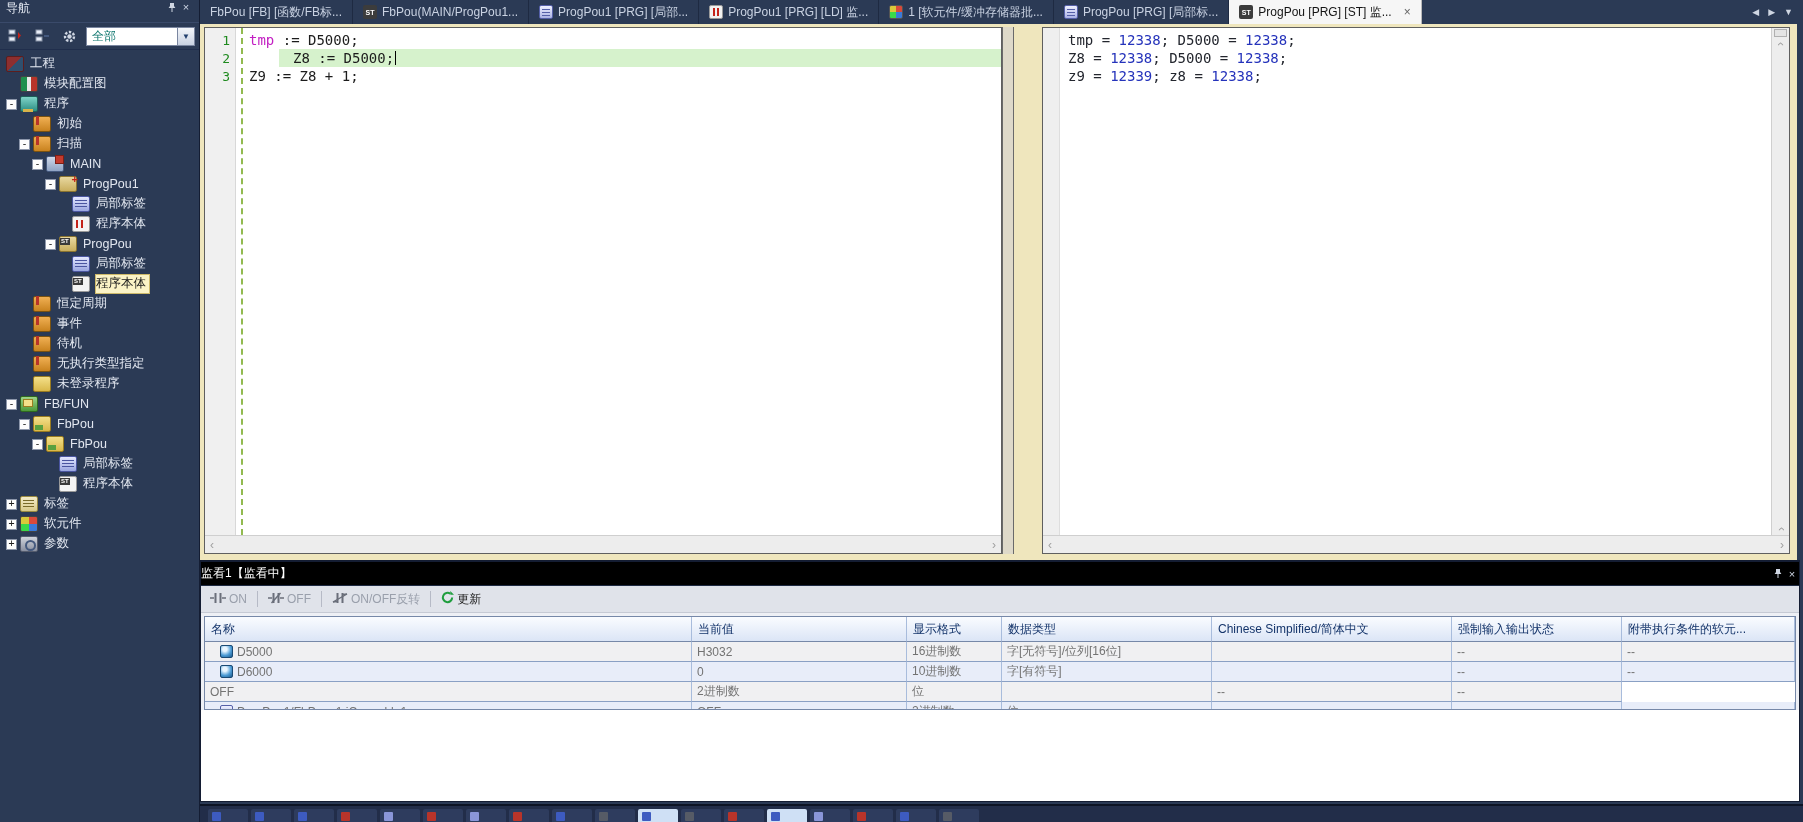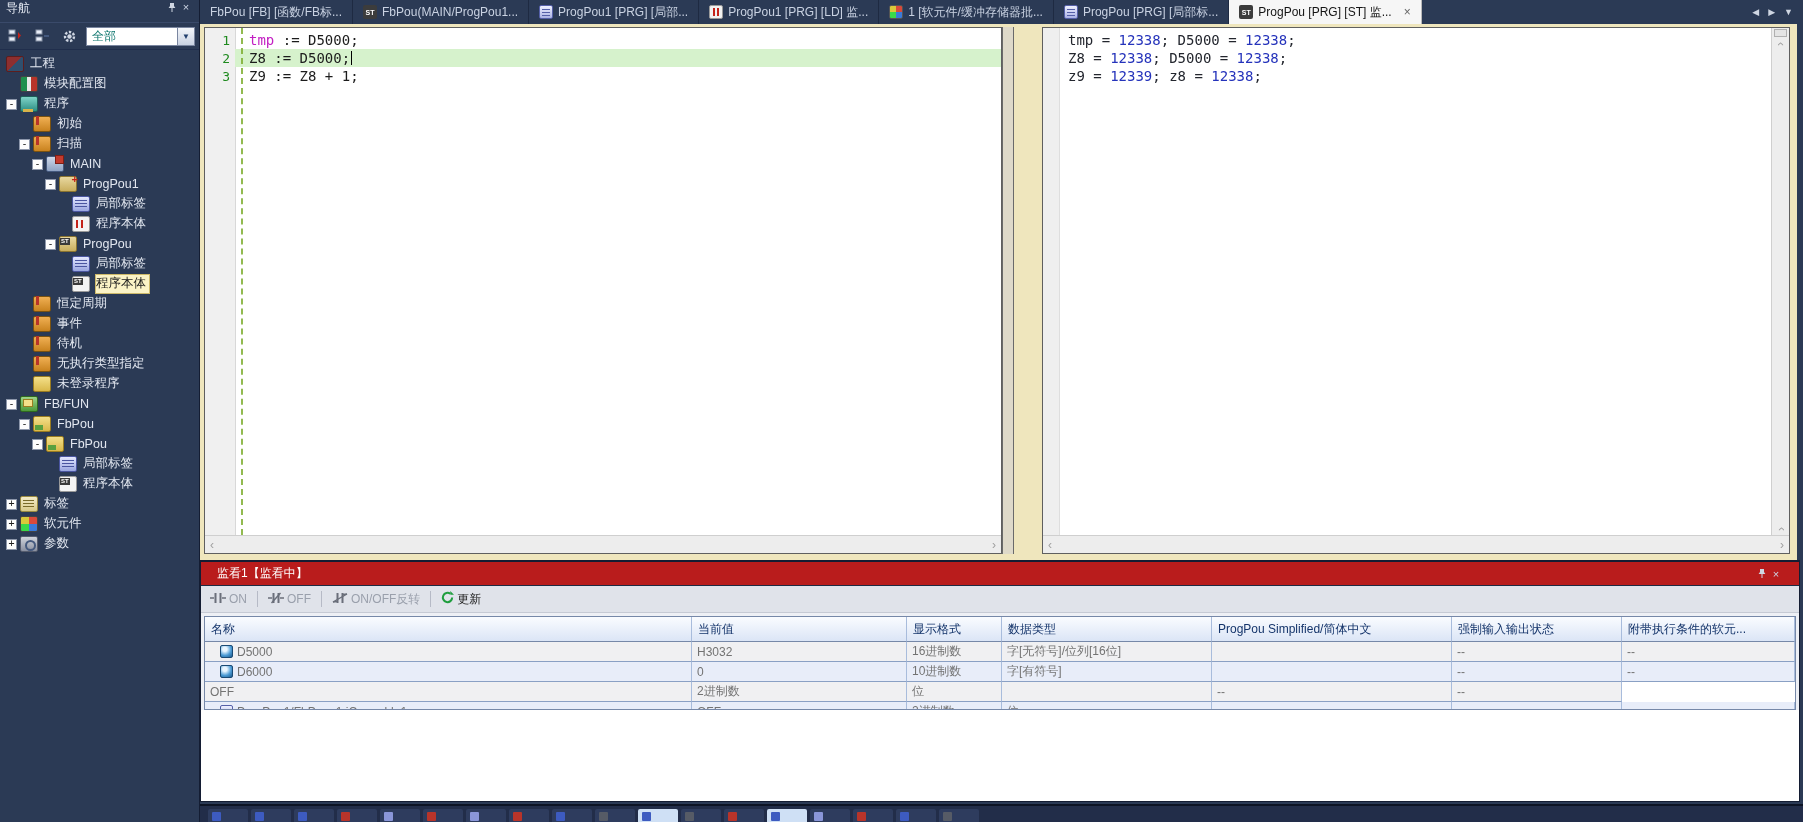--- a/index.html
+++ b/index.html
@@ -75,41 +75,41 @@
   .editor-win{position:absolute;left:200px;top:24px;width:1597px;height:536px;background:#efe6bd;
               padding:3px 7px 6px 4px;box-sizing:border-box;display:flex;}
   .code-pane{width:798px;flex:none;background:#fff;border:1px solid #5f5f5f;box-sizing:border-box;display:flex;flex-direction:column;}
   .code-body{flex:1;position:relative;overflow:hidden;}
   .gutter{position:absolute;left:0;top:0;bottom:0;width:30px;background:#f0f0f0;border-right:1px solid #d8d8d8;}
   .vdash{position:absolute;left:36px;top:0;bottom:0;width:0;border-left:2px dashed #7fae32;opacity:.85;}
   .clines{position:relative;padding-top:3px;}
   .cline{display:flex;height:18px;align-items:center;font-family:"DejaVu Sans Mono",monospace;font-size:14px;}
   .lno{width:30px;flex:none;text-align:right;padding-right:5px;color:#1e8a1e;box-sizing:border-box;font-size:13px;}
   .cbody{flex:1;padding-left:14px;color:#1c1c1c;height:100%;display:flex;align-items:center;white-space:pre;}
-  .cline.cur .cbody{background:#d6f2cc;}
+  .cline.cur .cbody{background:#d6f2cc;margin-left:44px;}
   .tok-label{color:#c320c3;}
   .caret{display:inline-block;width:1px;height:14px;background:#000;margin-left:1px;}
   .hscroll{height:17px;flex:none;background:#ededed;border-top:1px solid #cfcfcf;display:flex;align-items:center;justify-content:space-between;padding:0 5px;color:#a0a0a0;font-size:12px;}
   .hscroll span{line-height:0;}
   .splitter{width:12px;flex:none;background:linear-gradient(90deg,#6a6a6a 1px,#ded9c9 1px,#ded9c9 11px,#6a6a6a 11px);}
   .monitor-pane{flex:1;background:#fff;border:1px solid #5f5f5f;box-sizing:border-box;display:flex;flex-direction:column;margin-left:28px;}
   .mon-row{flex:1;display:flex;overflow:hidden;}
   .mon-gutter{width:16px;flex:none;background:#efefef;border-right:1px solid #dedede;}
   .mon-lines{flex:1;padding:3px 0 0 8px;font-family:"DejaVu Sans Mono",monospace;font-size:14px;}
   .mline{height:18px;display:flex;align-items:center;white-space:pre;}
   .mon-name{color:#23262e;}
   .mon-val{color:#2533bb;}
   .vscroll{width:17px;flex:none;background:#ededed;border-left:1px solid #cfcfcf;display:flex;flex-direction:column;align-items:center;padding:1px 0;color:#a0a0a0;font-size:12px;}
   .vbox{width:13px;height:8px;background:#e4e4e4;border:1px solid #b0b0b0;box-sizing:border-box;margin-bottom:2px;}
   .vchev{line-height:10px;}
   .vsp{flex:1;}
 
   
   .watch{position:absolute;left:200px;top:560px;width:1600px;height:242px;background:#eef0f5;border:1px solid #141d33;border-top:2px solid #141d33;box-sizing:border-box;display:flex;flex-direction:column;}
-  .w-title{height:23px;flex:none;background:#b91c1c;color:#fff;font-size:12px;display:flex;align-items:center;padding:0 16px;border-bottom:1px solid #1e2a42;}
+  .w-title{height:23px;flex:none;background:#000000;color:#fff;font-size:12px;display:flex;align-items:center;padding:0 0;border-bottom:1px solid #1e2a42;}
   .w-title .sp{flex:1;}
   .w-toolbar{height:26px;flex:none;background:#e0e3ea;display:flex;align-items:center;padding:0 6px;gap:5px;font-size:12px;border-bottom:1px solid #c6cad4;}
   .wbtn{display:flex;align-items:center;gap:3px;padding:1px 3px;}
   .wbtn .lbl{color:#9aa0ac;}
   .wbtn.on .lbl{color:#1c1c1c;}
   .wsep{width:1px;height:16px;background:#b6bac6;margin:0 2px;}
   .w-table{flex:1;margin:3px 3px 0 3px;background:#fff;border:1px solid #7688a8;overflow:hidden;position:relative;}
   .wrow{display:grid;grid-template-columns:487px 215px 95px 210px 240px 170px minmax(0,1fr);}
   .th{background:linear-gradient(#fafcff,#dbe5f6);border-right:1px solid #a8bcdc;border-bottom:1px solid #7688a8;
       color:#15356b;font-size:12px;height:25px;display:flex;align-items:center;padding:0 6px;box-sizing:border-box;white-space:nowrap;overflow:hidden;}
@@ -438,21 +438,21 @@
             </svg></span>
           <span class="lbl">更新</span>
         </div>
       </div>
     <div class="w-table" id="wtable">
         <div class="wrow">
           <span class="th">名称</span>
           <span class="th">当前值</span>
           <span class="th">显示格式</span>
           <span class="th">数据类型</span>
-          <span class="th">ProgPou Simplified/简体中文</span>
+          <span class="th">Chinese Simplified/简体中文</span>
           <span class="th">强制输入输出状态</span>
           <span class="th">附带执行条件的软元...</span>
         </div>
         <div class="wrow odd">
           <div class="td name">
             <div class="wic wic-device"></div>
             <span>D5000</span>
           </div>
           <span class="td">H3032</span>
           <span class="td">16进制数</span>

